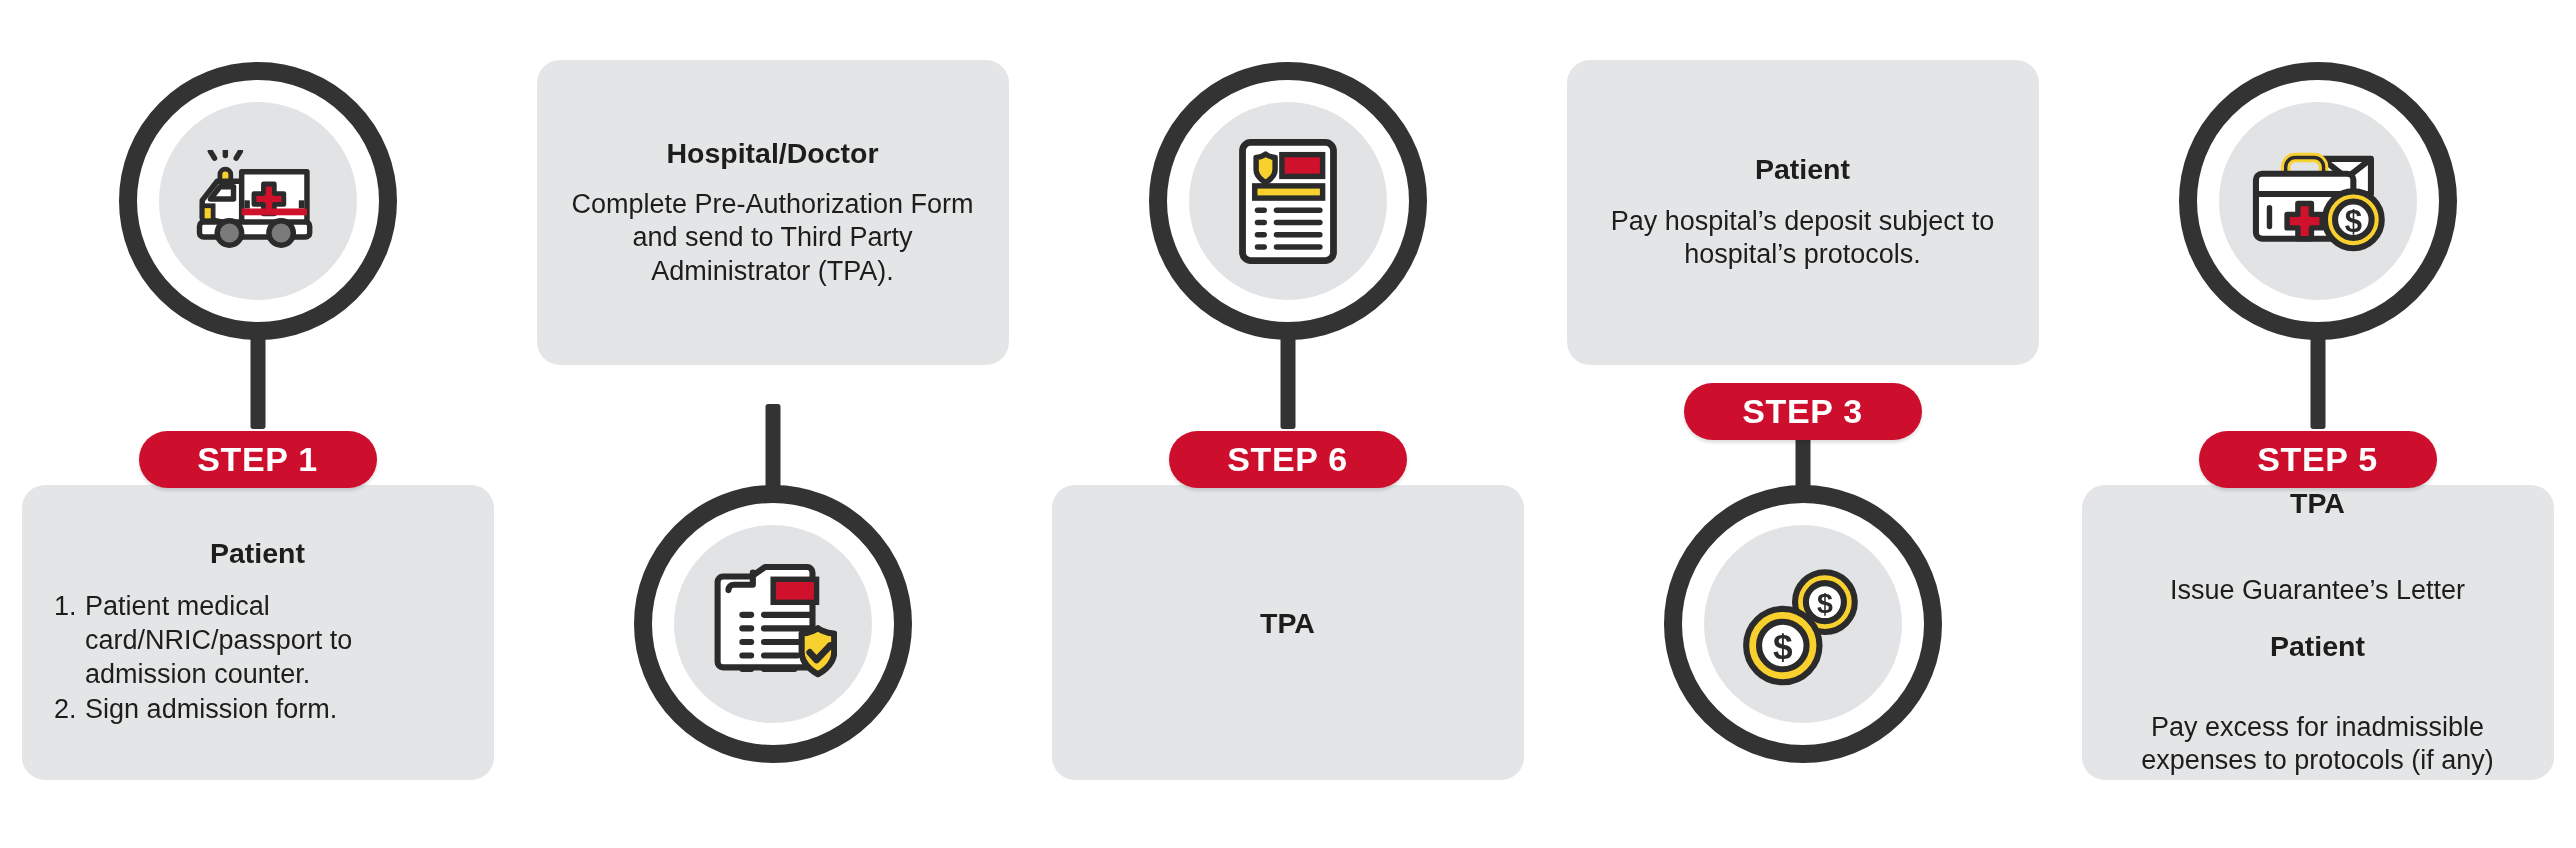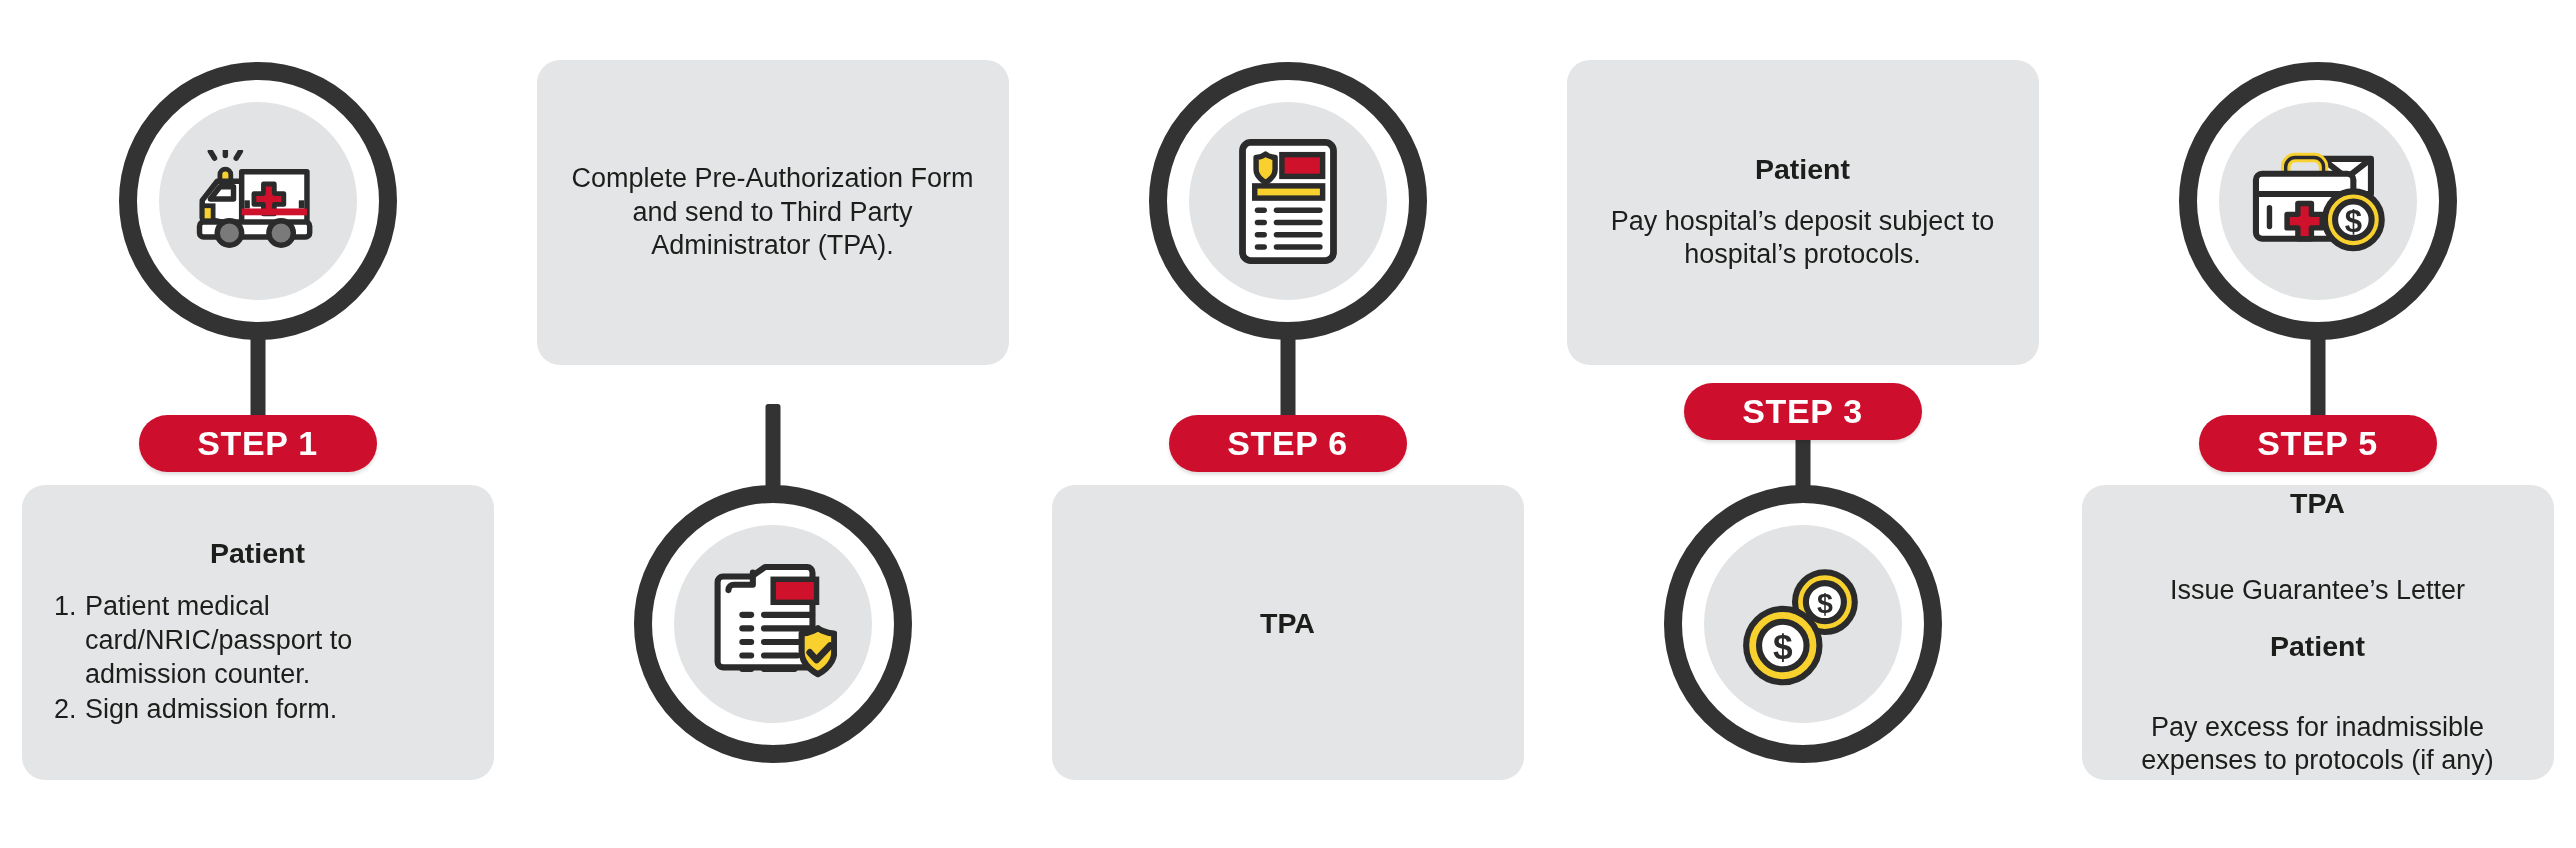--- a/index.html
+++ b/index.html
@@ -36,21 +36,21 @@
     height:57px;
     display:flex;
     align-items:center;
     justify-content:center;
     font-size:34px;
     font-weight:700;
     letter-spacing:0.7px;
     box-shadow:0 2.7px 3.4px rgba(0,0,0,.13);
     z-index:6;
   }
-  .col.down .badge{ top:415px; }
+  .col.down .badge{ top:431px; }
   .col.up   .badge{ top:383px; }
 
   
   .stem{
     position:absolute;
     left:50%;
     transform:translateX(-50%);
     width:15px;
     background:#333333;
     border-radius:2.7px;
@@ -182,20 +182,21 @@
         <li>
           <span class="num">2.</span>
           <span class="txt">Sign admission form.</span>
         </li>
       </ol>
     </div>
   </div>
 
   <div class="col up">
     <div class="card">
+      <div class="hdr">Hospital/Doctor</div>
       <div class="body">Complete Pre-Authorization Form and send to Third Party Administrator (TPA).</div>
     </div>
     <div class="stem"></div>
     <div class="medallion">
       <div class="disc">
         <svg width="129" height="122" viewBox="0 0 190 180">
           <path d="M14 28a8 8 0 0 1 8-8h42l20-14h62a8 8 0 0 1 8 8v132a8 8 0 0 1-8 8H22a8 8 0 0 1-8-8z" fill="#ffffff" stroke="#2b2b2b" stroke-width="9" stroke-linejoin="round"></path>
           <path d="M30 40a8 8 0 0 1 8-8h28V14" fill="none" stroke="#2b2b2b" stroke-width="9" stroke-linejoin="round" stroke-linecap="round"></path>
           <rect x="96" y="24" width="64" height="34" fill="#D0112B" stroke="#2b2b2b" stroke-width="8"></rect>
           <g fill="#2b2b2b">

